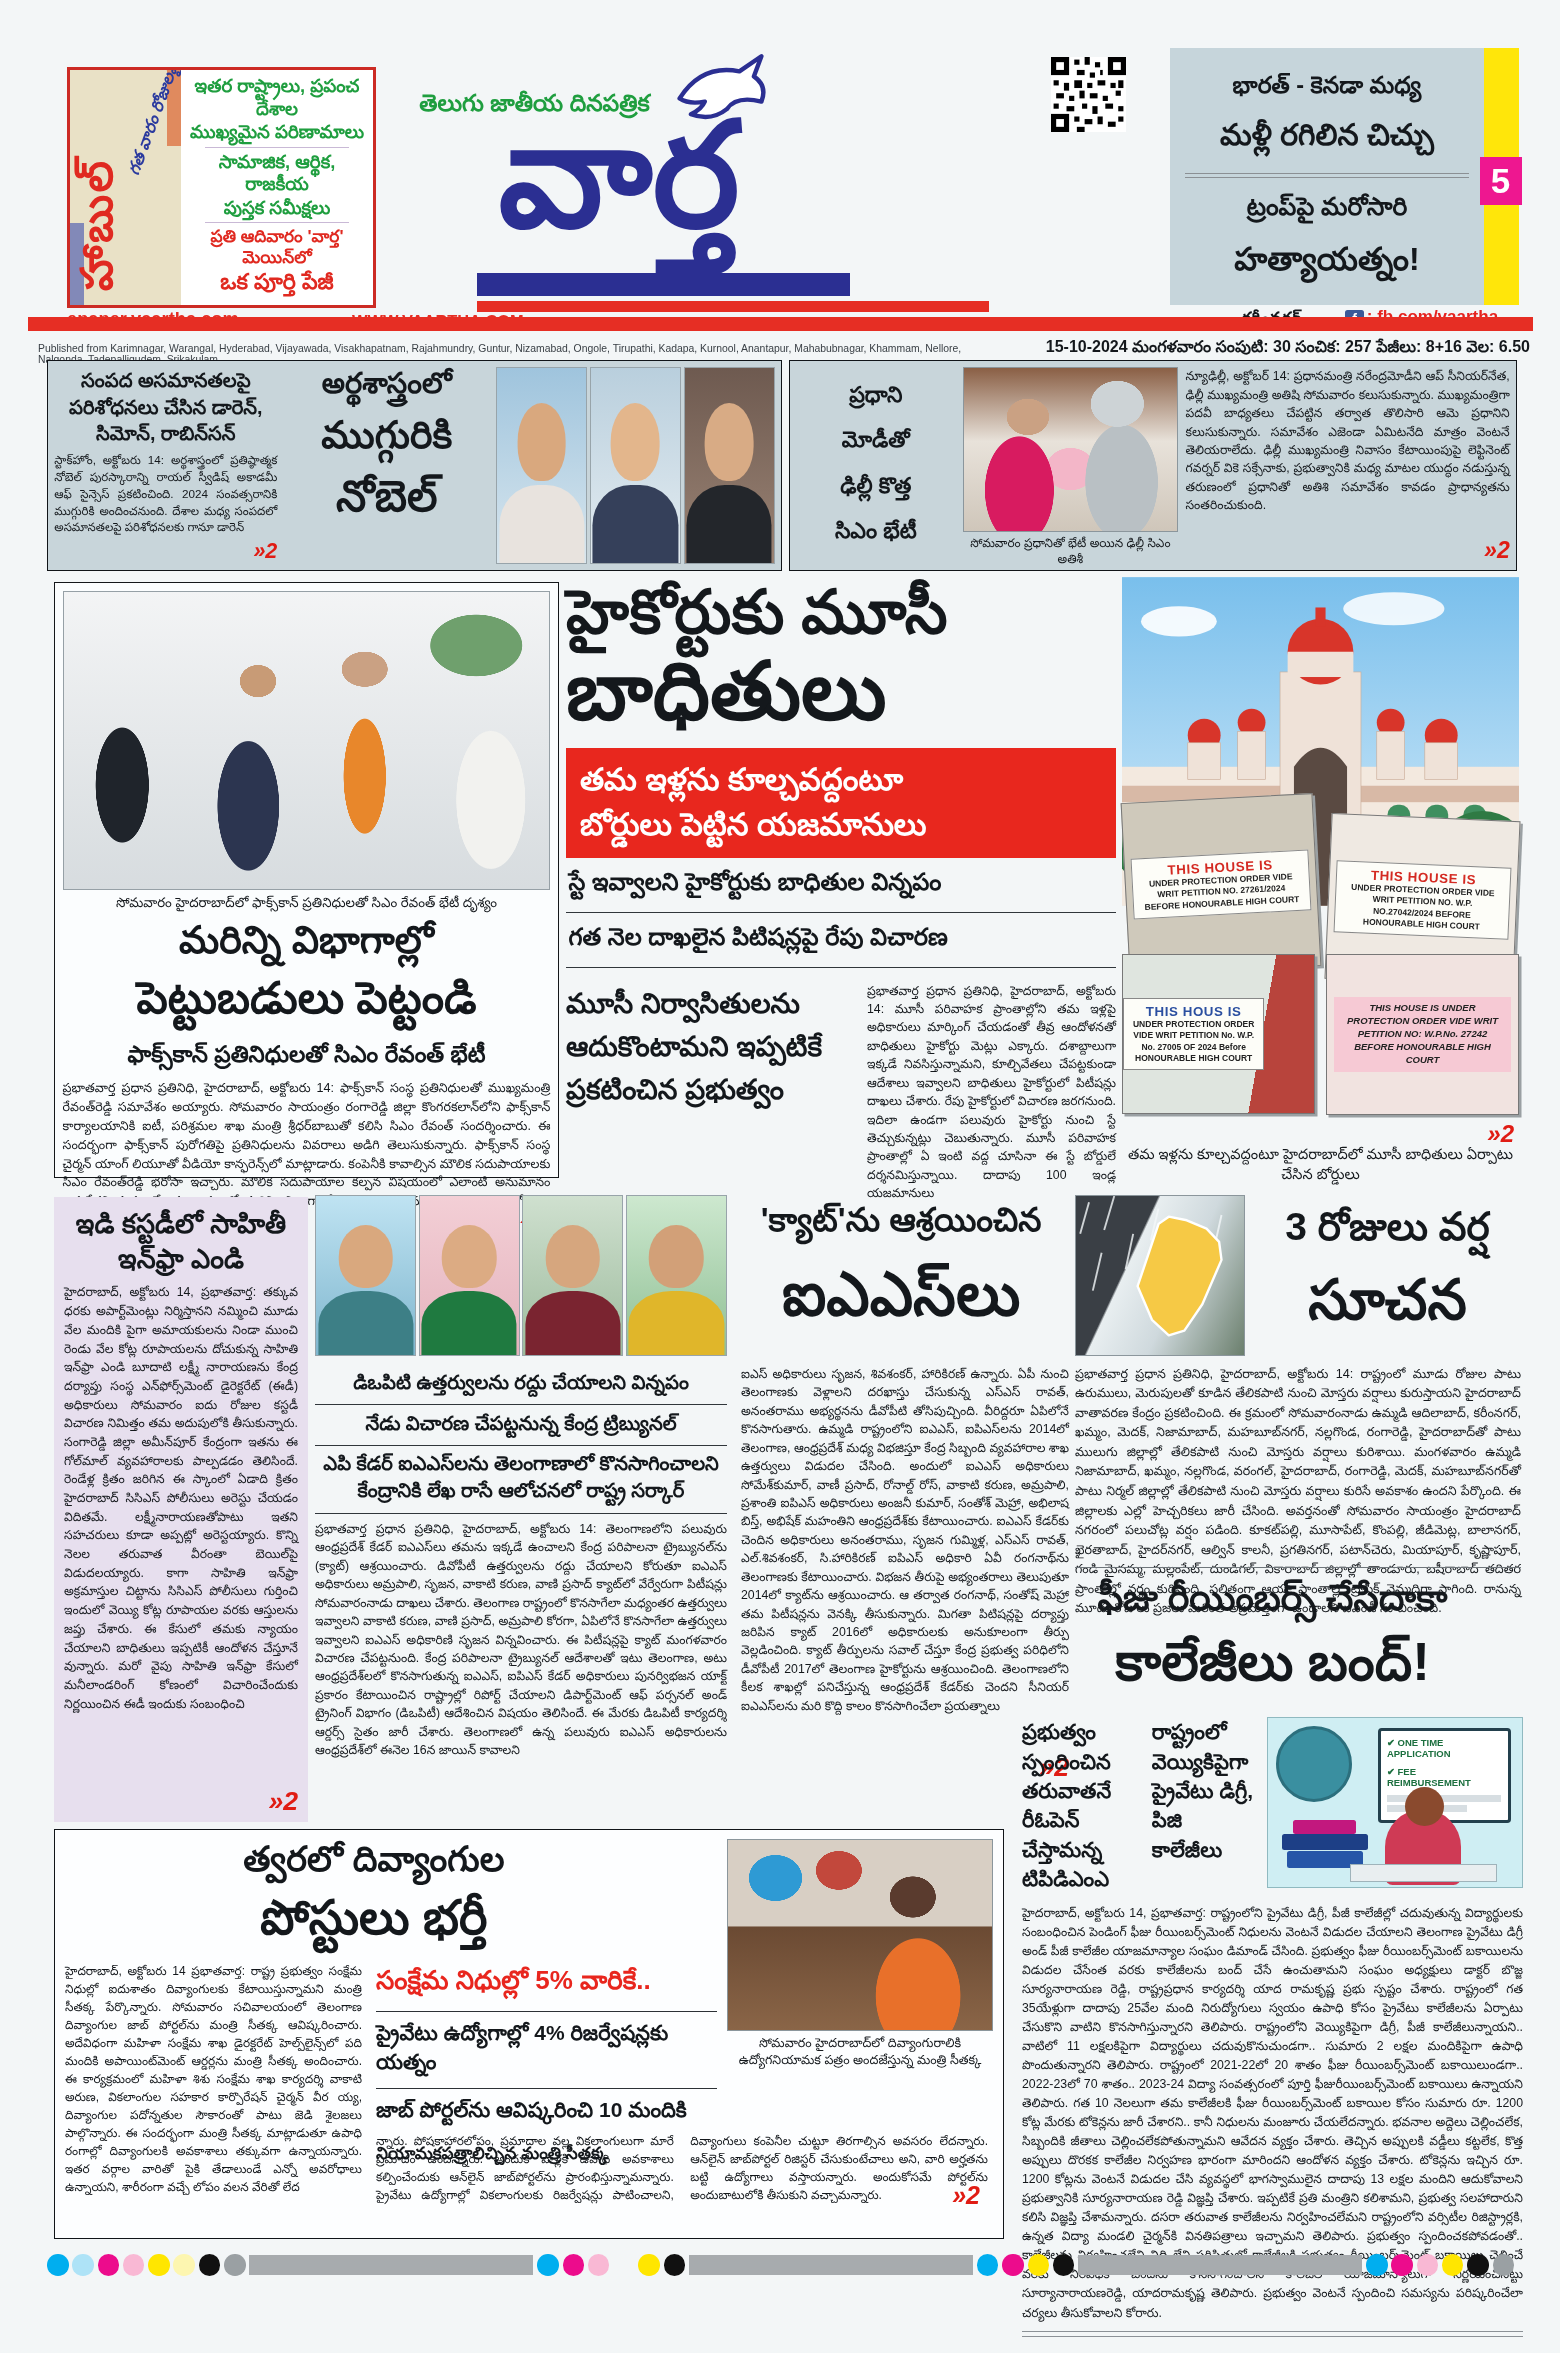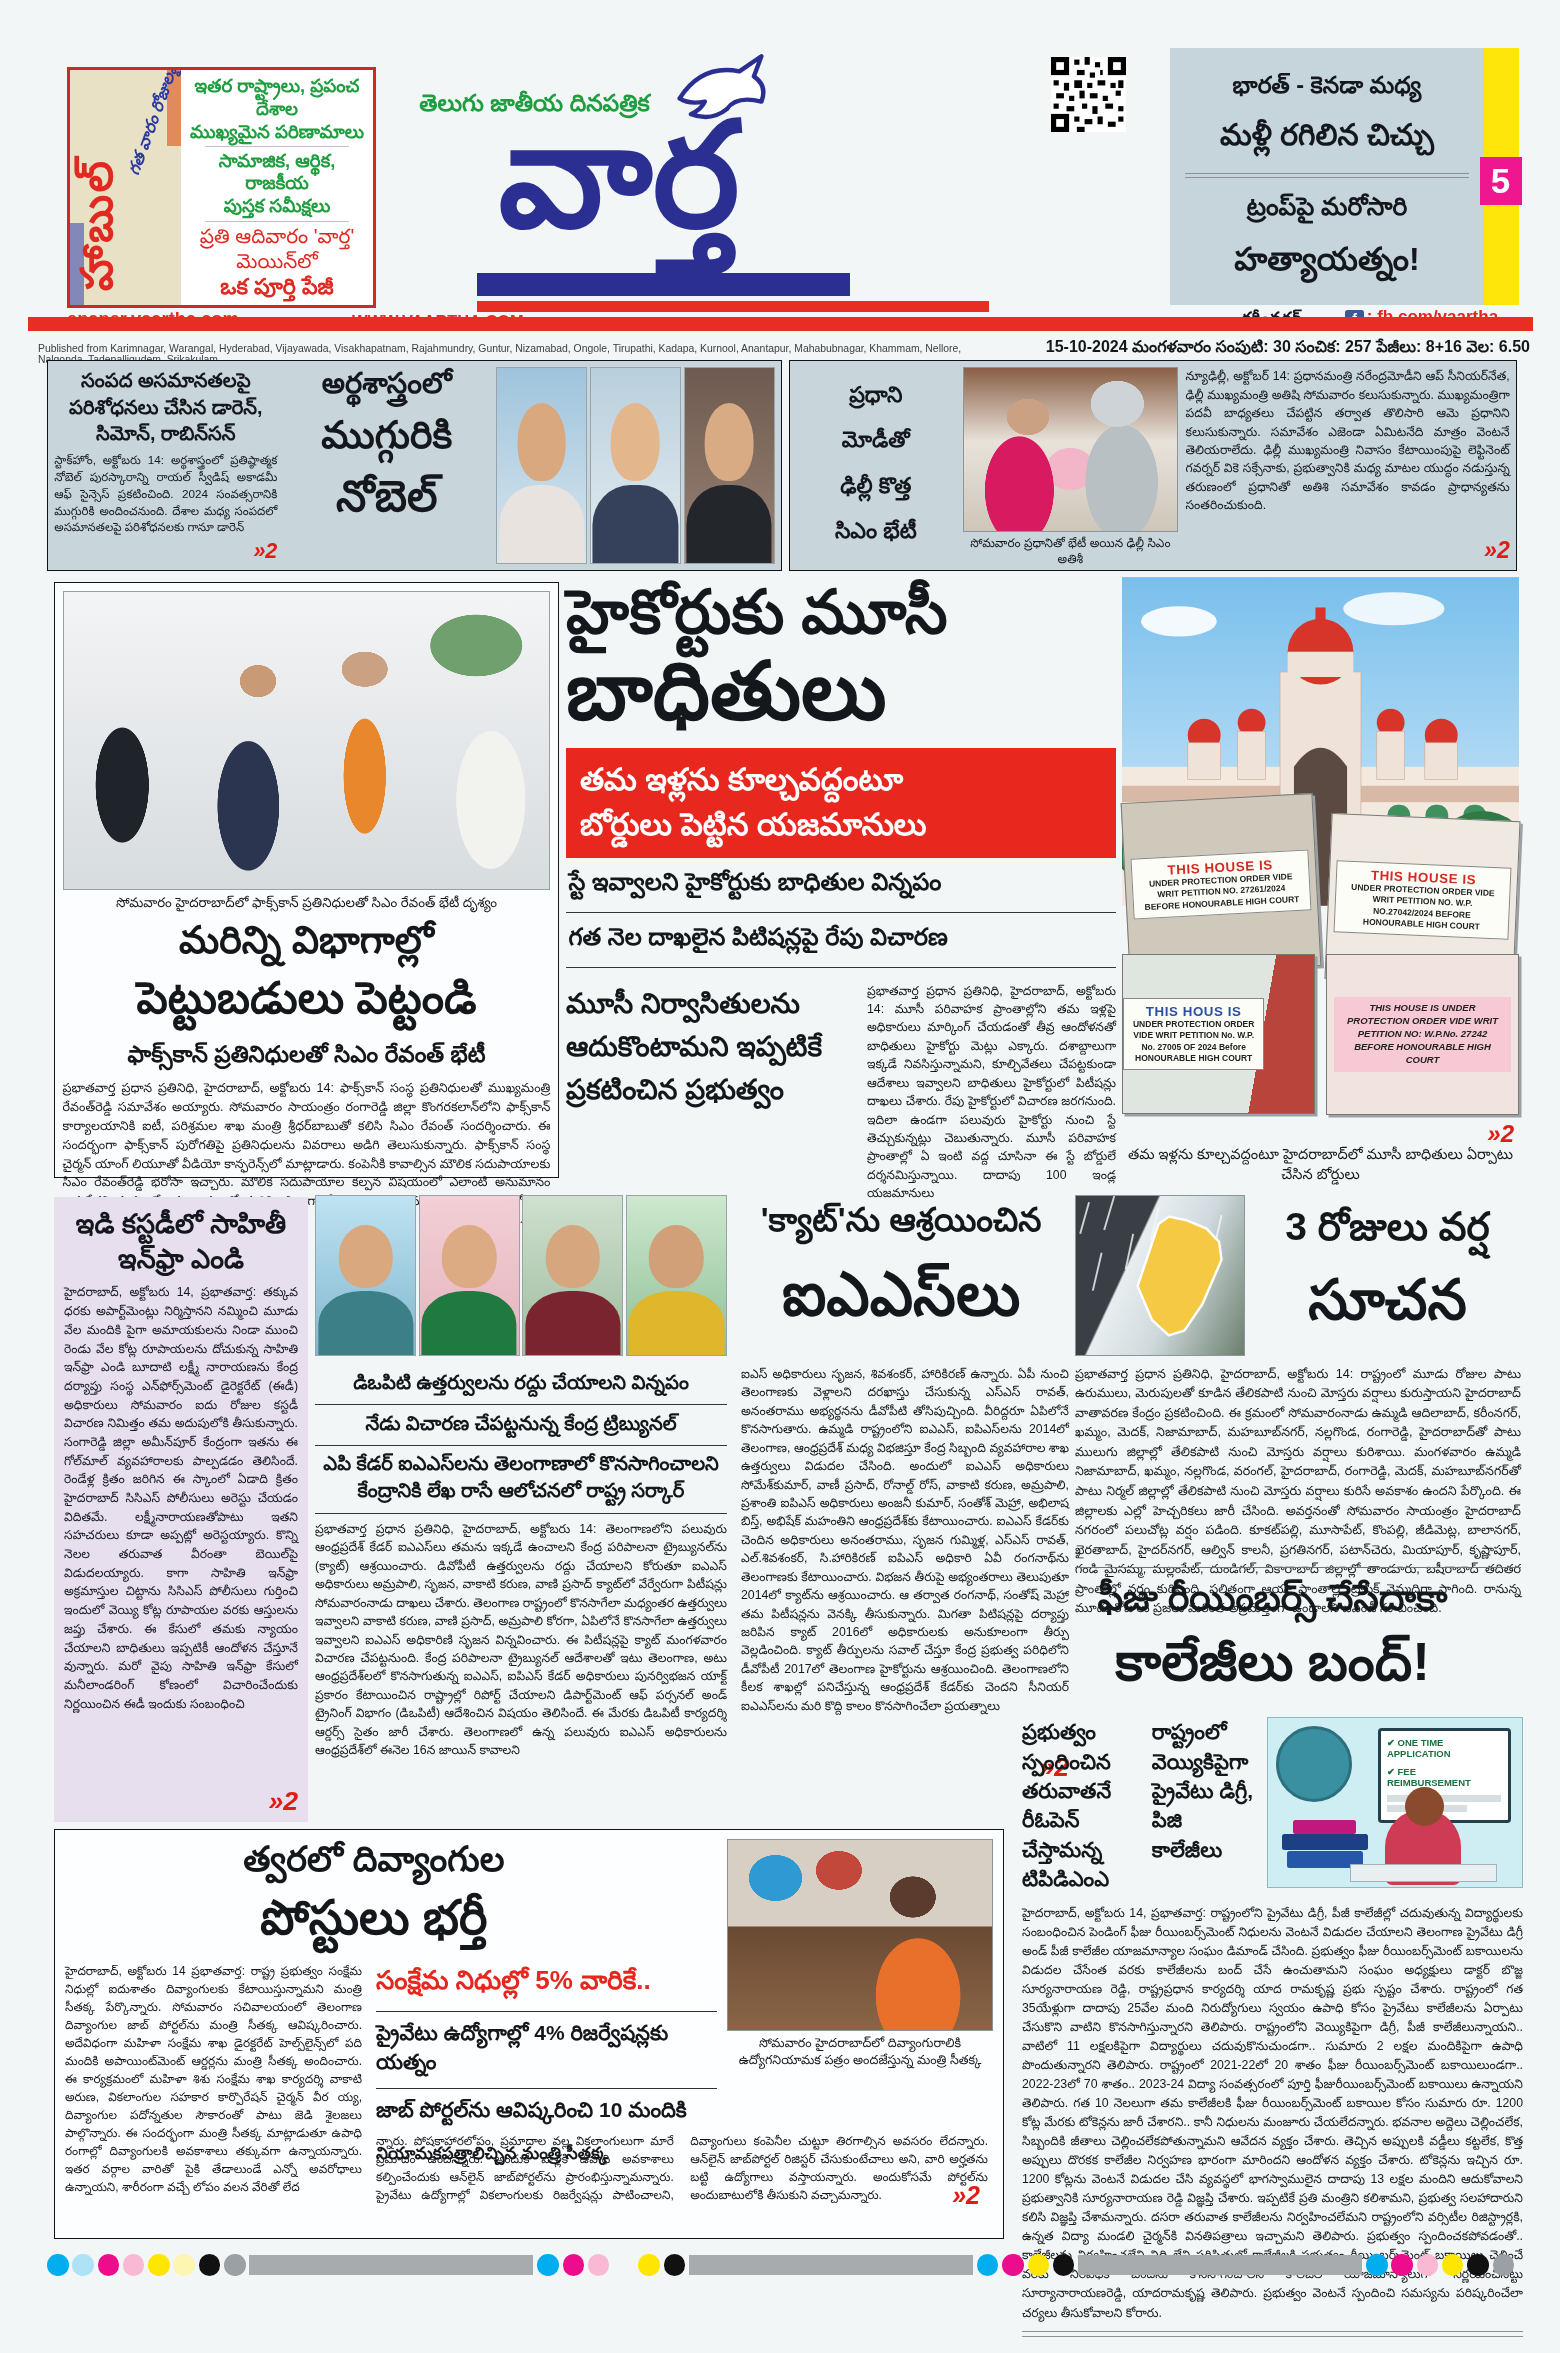--- a/index.html
+++ b/index.html
@@ -18,21 +18,21 @@
   #promo{border:3.2px solid #cc2b24;background:#fff;display:flex;}
   #promo-left{width:111px;background:#e9e1c6;position:relative;overflow:hidden;}
   #promo-left .vtxt{position:absolute;left:5px;top:6.3px;height:215px;writing-mode:vertical-rl;
      transform:rotate(180deg);font-size:44px;font-weight:bold;color:#e02920;letter-spacing:2.5px;line-height:1;}
   #promo-left .stxt{position:absolute;left:54px;top:101px;width:190px;transform:rotate(-70deg);
      transform-origin:left top;font-size:16.4px;font-weight:bold;color:#2b3a9e;font-style:italic;}
   #promo-left .deco1{position:absolute;right:0;top:0;width:14px;height:76px;background:#e08a5e;}
   #promo-left .deco2{position:absolute;left:0;bottom:0;width:14px;height:82px;background:#8289b8;}
   #promo-right{flex:1;display:flex;flex-direction:column;justify-content:space-evenly;padding:5px 6.3px;}
   #promo-right .g{color:#1f9e3f;font-weight:bold;font-size:18.3px;text-align:center;line-height:1.25;}
-  #promo-right .r{color:#e02920;font-weight:normal;font-size:20px;text-align:center;line-height:1.25;}
+  #promo-right .r{color:#e02920;font-weight:bold;font-size:17px;text-align:center;line-height:1.25;}
   #promo-right .r2{color:#e02920;font-weight:bold;font-size:22px;text-align:center;}
   #promo-right hr{width:80%;border:none;border-top:1.3px solid #c9b9d6;margin:2.5px auto;}
   #teaser{background:#c6d5db;position:relative;}
   #teaser .ystrip{position:absolute;right:0;top:0;width:35px;height:100%;background:#ffe60a;}
   #teaser .pno{position:absolute;right:-2.5px;top:109px;width:42px;height:48px;background:#ee1790;
      color:#fff;font-size:35px;font-weight:bold;display:flex;align-items:center;justify-content:center;}
   #teaser .inner{position:absolute;left:8.9px;right:44px;top:10px;bottom:6.3px;display:flex;
      flex-direction:column;justify-content:space-evenly;}
   #teaser .t1{font-size:23.4px;font-weight:bold;text-align:center;}
   #teaser .t2{font-size:30px;font-weight:bold;text-align:center;}

